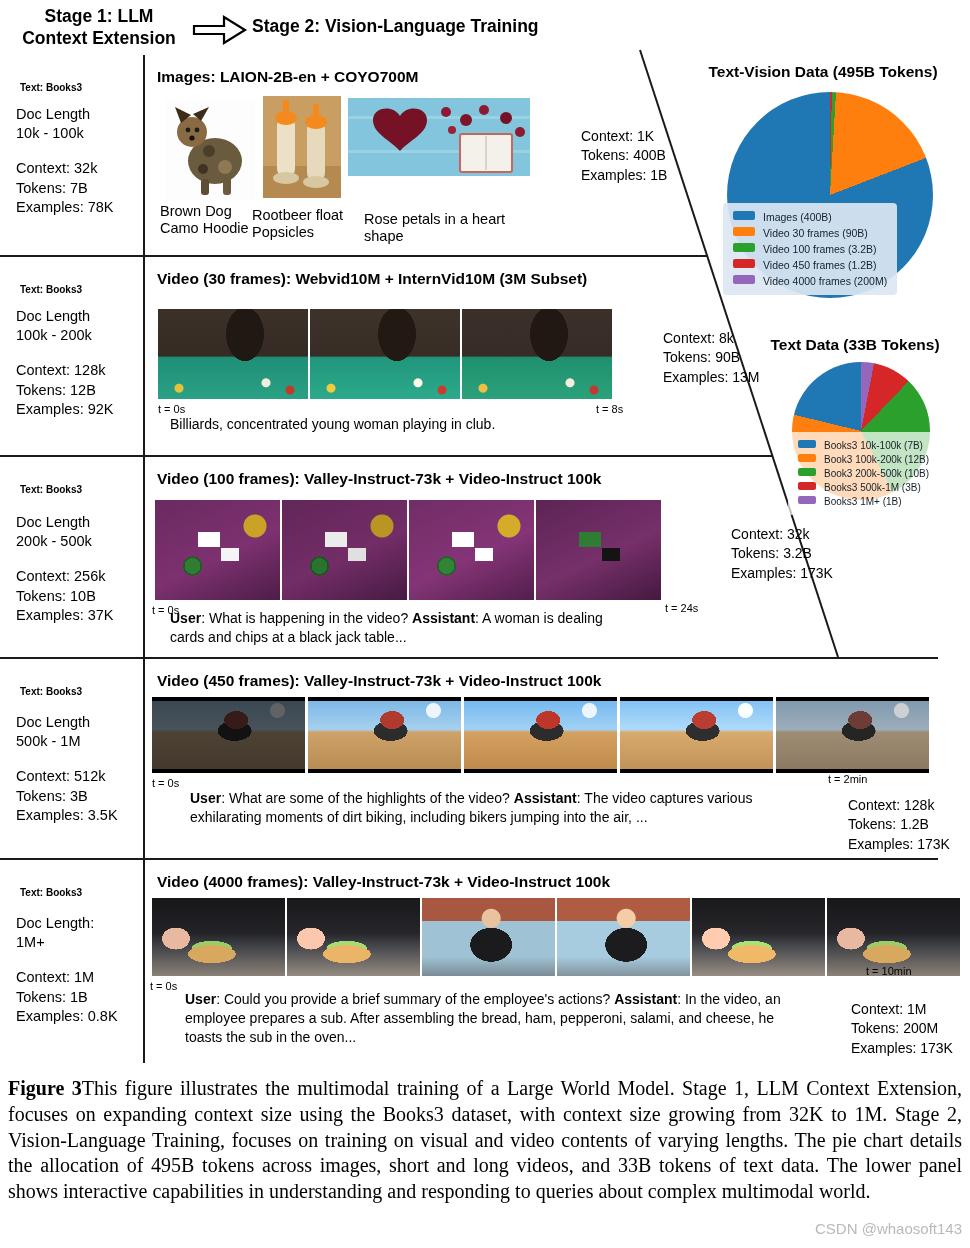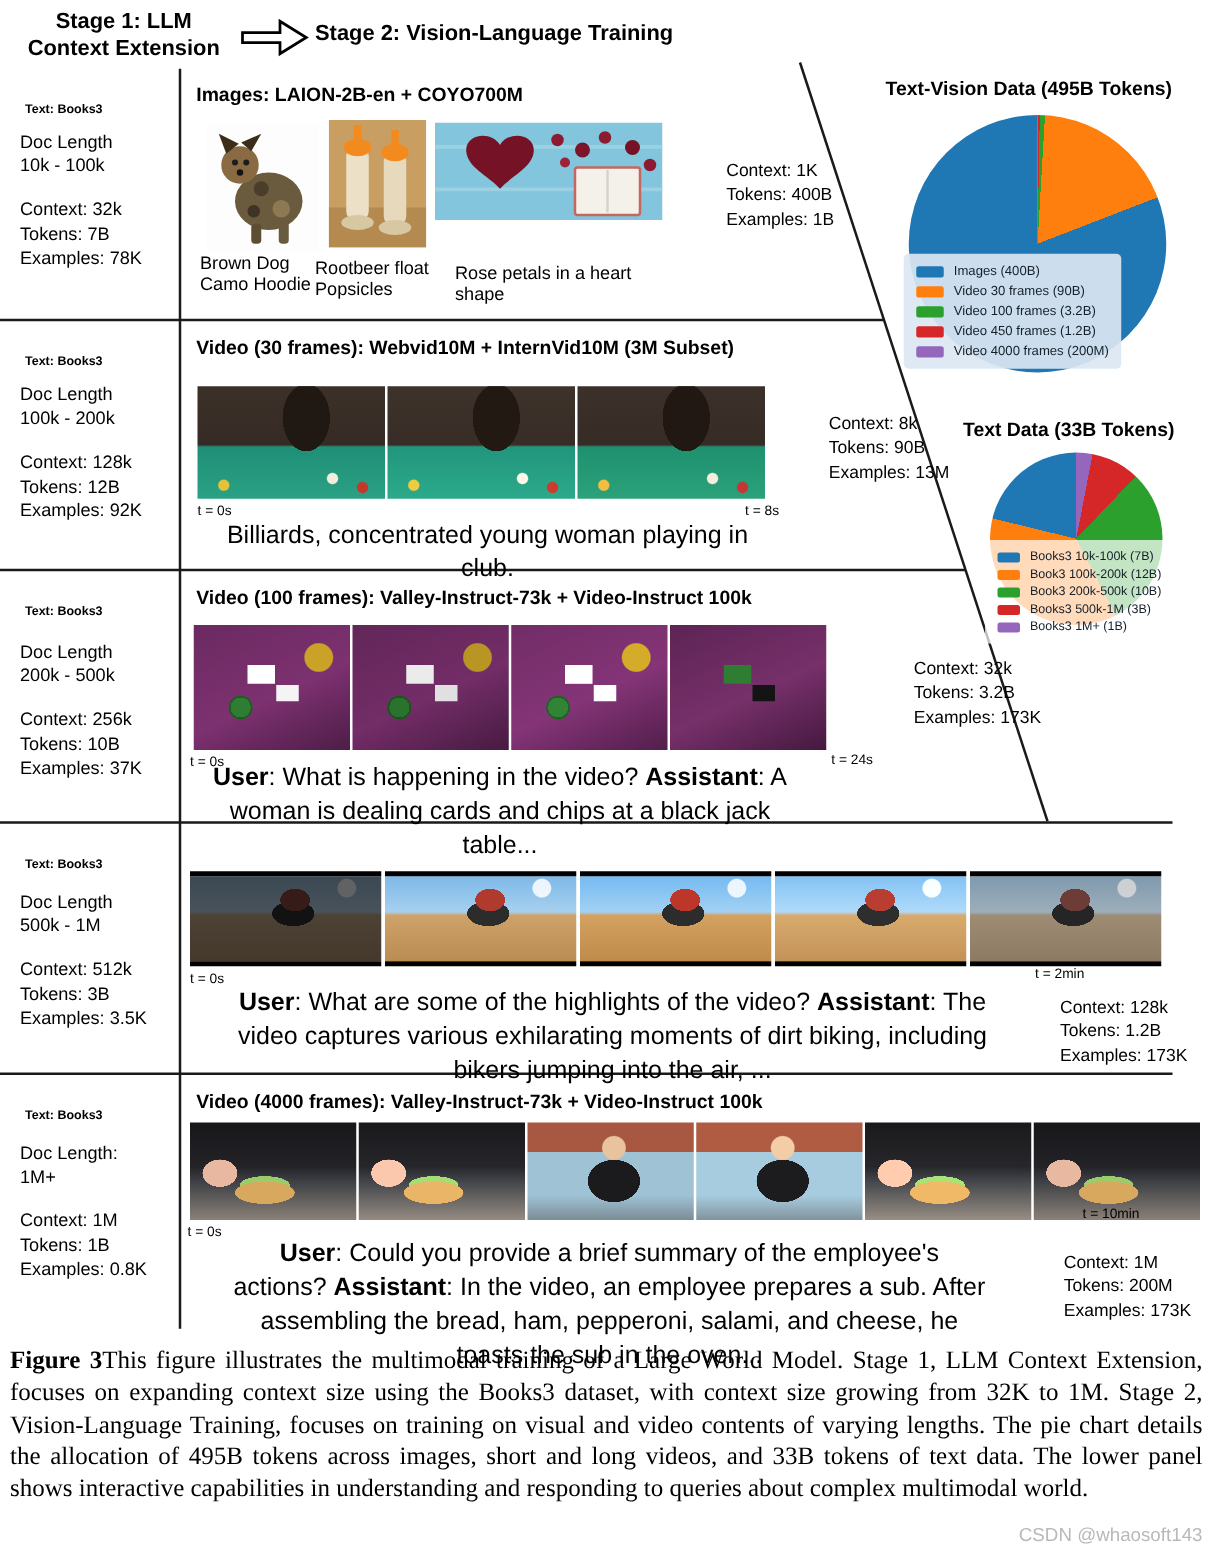--- a/index.html
+++ b/index.html
@@ -14,21 +14,21 @@
   .stage2{position:absolute;left:252px;top:16px;font-weight:bold;font-size:17.5px;}
   
   .row{position:absolute;left:0;width:970px;}
   .leftcol{position:absolute;left:16px;width:126px;}
   .lc-title{font-weight:bold;font-size:10px;position:absolute;top:14px;left:4px;margin-top:13px;}
   .lc-doc{position:absolute;top:50px;font-size:14.5px;line-height:1.32;}
   .lc-info{position:absolute;top:104px;font-size:14.5px;line-height:1.35;}
   .main-title{position:absolute;left:157px;top:13px;font-weight:bold;font-size:15.5px;}
   .info{position:absolute;font-size:14px;line-height:1.38;margin-left:36px;}
   .tlabel{position:absolute;font-size:11px;}
-  .vcap{position:absolute;text-align:center;font-size:20px;line-height:1.35;}
+  .vcap{position:absolute;font-size:14px;line-height:1.35;}
   .strip{position:absolute;display:flex;gap:2px;}
   .frame{flex:0 0 auto;}
   
   .imgcap{position:absolute;text-align:left;font-size:14.5px;line-height:1.2;}
   
   .f-billiard{width:150px;height:90px;background:
     radial-gradient(circle at 72% 82%, #f3eedc 0 4px, transparent 5px),
     radial-gradient(circle at 14% 88%, #e4c23c 0 4px, transparent 5px),
     radial-gradient(circle at 88% 90%, #c0392b 0 4px, transparent 5px),
     radial-gradient(ellipse 19px 27px at 58% 28%, #201812 0 99%, transparent 100%),
@@ -66,21 +66,21 @@
   .row-sub .frame:nth-child(3), .row-sub .frame:nth-child(4){background:
       radial-gradient(circle at 52% 26%, #e8c39e 0 9px, transparent 10px),
       radial-gradient(ellipse 21px 17px at 52% 60%, #1b1b1d 0 99%, transparent 100%),
       linear-gradient(180deg,#a85840 0 30%,#9fc2d4 30% 75%,#7b8c96 100%);}
   
   .pie{position:absolute;border-radius:50%;}
   .pie-title{position:absolute;font-weight:bold;font-size:15.5px;text-align:center;}
   .legend{position:absolute;border-radius:4px;padding:8px 10px;display:flex;flex-direction:column;}
   #legend1{background:rgba(219,231,243,.92);gap:4px;font-size:10.5px;}
   #legend2{background:rgba(255,255,255,.72);gap:3px;font-size:10px;}
-  .legend-item{display:flex;align-items:center;gap:8px;white-space:nowrap;color:#15202b;}
+  .legend-item{display:flex;gap:8px;white-space:nowrap;color:#15202b;}
   #legend1 .swatch{width:22px;height:9px;border-radius:2px;flex:0 0 auto;}
   #legend2 .swatch{width:18px;height:8px;border-radius:2px;flex:0 0 auto;}
   
   .figcap{position:absolute;left:8px;top:1076px;width:954px;
     font-family:"Liberation Serif",serif;font-size:20px;line-height:25.8px;text-align:justify;}
   .figcap b{}
   .watermark{position:absolute;right:8px;top:1220px;font-size:15px;color:#b9b9b9;}
   svg.overlay{position:absolute;left:0;top:0;pointer-events:none;}
 </style>
 </head>
@@ -236,20 +236,21 @@
     <div class="lc-doc" style="top:54px">
       <div>Doc Length</div>
       <div>500k - 1M</div>
     </div>
     <div class="lc-info" style="top:108px">
       <div>Context: 512k</div>
       <div>Tokens: 3B</div>
       <div>Examples: 3.5K</div>
     </div>
   </div>
+  <div class="main-title">Video (450 frames): Valley-Instruct-73k + Video-Instruct 100k</div>
   <div class="strip" style="left:152px;top:38px;gap:3px">
     <div class="frame f-bike"></div>
     <div class="frame f-bike"></div>
     <div class="frame f-bike" style="filter:saturate(1.15)"></div>
     <div class="frame f-bike" style="filter:brightness(1.05)"></div>
     <div class="frame f-bike"></div>
   </div>
   <div class="tlabel" style="left:152px;top:118px">t = 0s</div>
   <div class="tlabel" style="left:828px;top:114px">t = 2min</div>
   <div class="vcap" style="left:190px;top:130px;width:600px">

